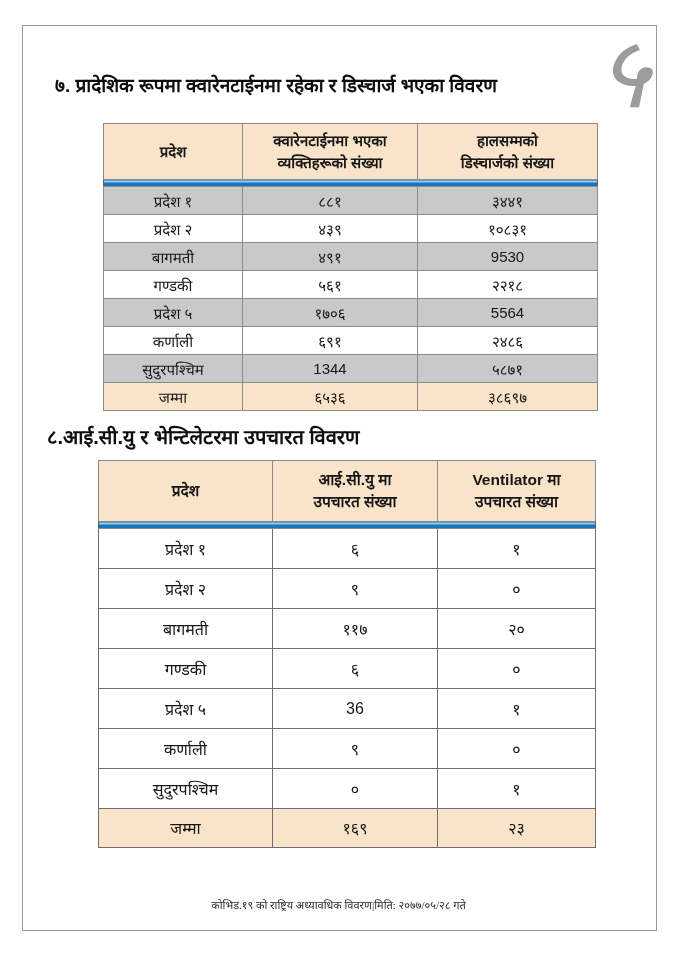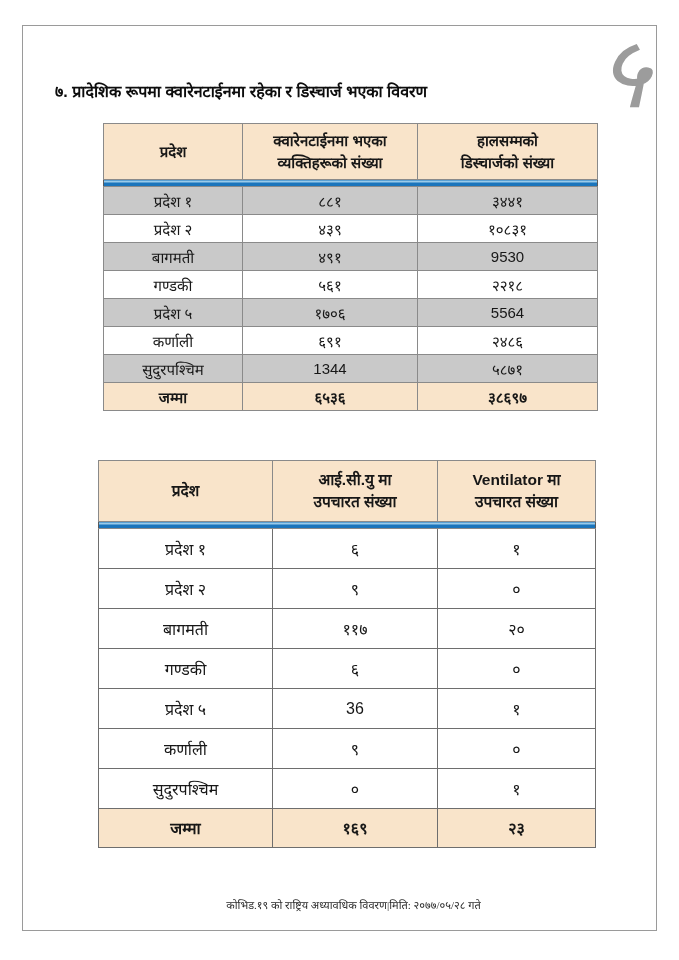--- a/index.html
+++ b/index.html
@@ -4,41 +4,41 @@
 <style>
   html,body{margin:0;padding:0;background:#fff;}
   #page{position:relative;width:679px;height:960px;background:#ffffff;overflow:hidden;
         font-family:"Liberation Sans","DejaVu Sans",sans-serif;color:#171717;}
   .frame{position:absolute;left:22px;top:25px;width:633px;height:904px;
          border:1px solid #9a9a9a;background:#fff;}
   .watermark{position:absolute;left:578px;top:10px;width:90px;height:130px;
              font-size:100px;line-height:120px;color:#9c9c9c;font-style:italic;
              transform:rotate(10deg);text-align:center;user-select:none;}
   .heading{position:absolute;font-weight:bold;color:#0d0d0d;white-space:nowrap;}
-  #heading-7{left:55px;top:80px;font-size:16px;}
+  #heading-7{left:55px;top:72px;font-size:19px;}
   #heading-8{left:47px;top:423px;font-size:20px;}
   table{border-collapse:collapse;table-layout:fixed;position:absolute;}
   td,th{border:1px solid #8a8a8a;text-align:center;vertical-align:middle;
         padding:0;overflow:hidden;}
   #table-quarantine{left:103px;top:123px;width:494px;border:1px solid #5a5a5a;}
   #table-icu{left:98px;top:460px;width:497px;border:1px solid #5a5a5a;}
   .hdr{background:#F9E4CA;font-weight:bold;font-size:15px;line-height:1.45;}
   #table-quarantine .hdr{height:55px;}
   #table-icu .hdr{height:60px;font-size:15.5px;}
   .divider-row td{height:6px;padding:0;border-left:none;border-right:none;
       background:linear-gradient(to bottom,#9ACBEA 0%,#9ACBEA 34%,#1B75BC 34%,#1B75BC 100%);}
   #table-quarantine tbody td{height:27px;font-size:15px;}
   #table-quarantine tbody tr:nth-child(odd) td{background:#C9C9C9;}
   #table-quarantine tbody tr:nth-child(even) td{background:#ffffff;}
   #table-icu tbody td{height:39px;font-size:16px;background:#ffffff;border-color:#6e6e6e;}
-  .total-row td{background:#F9E4CA !important;font-weight:bold;}
+  .total-row td{background:#F9E4CA !important;font-weight:normal;}
   #table-quarantine .total-row td{height:27px;}
   #table-icu .total-row td{height:38px;}
   .footer{position:absolute;left:22px;top:897px;width:633px;text-align:center;
-          font-size:11px;color:#2a2a2a;font-family:"Liberation Serif","DejaVu Serif",serif;padding-left:15px;}
+          font-size:11px;color:#2a2a2a;font-family:"Liberation Serif","DejaVu Serif",serif;}
 </style>
 </head>
 <body>
 
 <div id="page">
   <div class="frame"></div>
 
   <div class="watermark">५</div>
 
   <div class="heading" id="heading-7">७. प्रादेशिक रूपमा क्वारेनटाईनमा रहेका र डिस्चार्ज भएका विवरण</div>
@@ -104,20 +104,21 @@
         <td>५८७१</td>
       </tr>
       <tr class="total-row">
         <td>जम्मा</td>
         <td>६५३६</td>
         <td>३८६९७</td>
       </tr>
     </tbody>
   </table>
 
+  <div class="heading" id="heading-8">८.आई.सी.यु र भेन्टिलेटरमा उपचारत विवरण</div>
 
   <table id="table-icu">
     <colgroup>
         <col style="width:174px">
         <col style="width:165px">
         <col style="width:158px">
       </colgroup>
     <thead>
       <tr>
         <th class="hdr">

